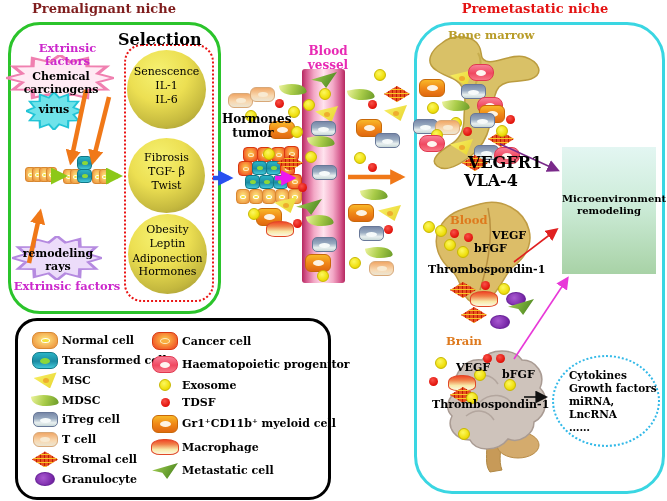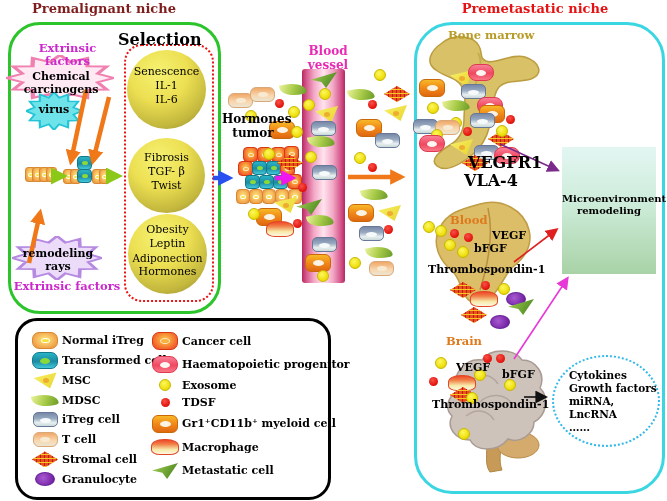--- a/index.html
+++ b/index.html
@@ -350,21 +350,21 @@
     <line x1="514" y1="359" x2="567" y2="279" stroke="#e838d8" stroke-width="1.6" marker-end="url(#mPk)"></line>
     <line x1="524" y1="397" x2="545" y2="397" stroke="#111" stroke-width="1.6" marker-end="url(#mBk)"></line>
   </svg>
 
   <div class="legend-box">
     <div class="lcol" style="left:10px;top:10px;height:158px">
       <div class="lrow">
           <span class="ibox">
             <i class="icn i-normal"></i>
           </span>
-          <span class="llab">Normal iTreg</span>
+          <span class="llab">Normal cell</span>
         </div>
       <div class="lrow">
           <span class="ibox">
             <i class="icn i-transformed"></i>
           </span>
           <span class="llab">Transformed cell</span>
         </div>
       <div class="lrow">
           <span class="ibox">
             <i class="icn i-msc"></i>

